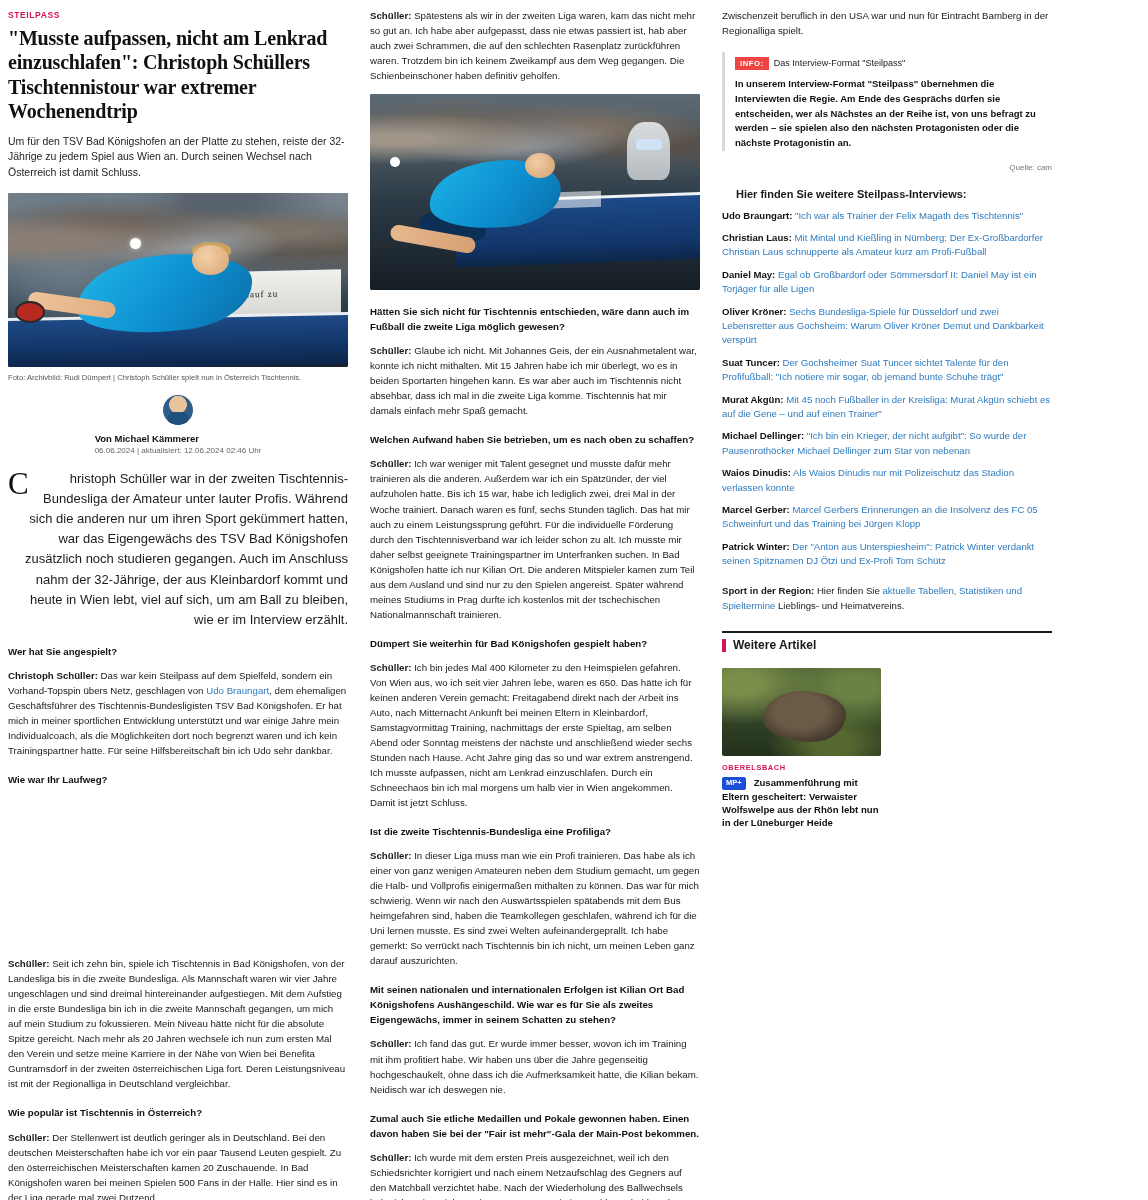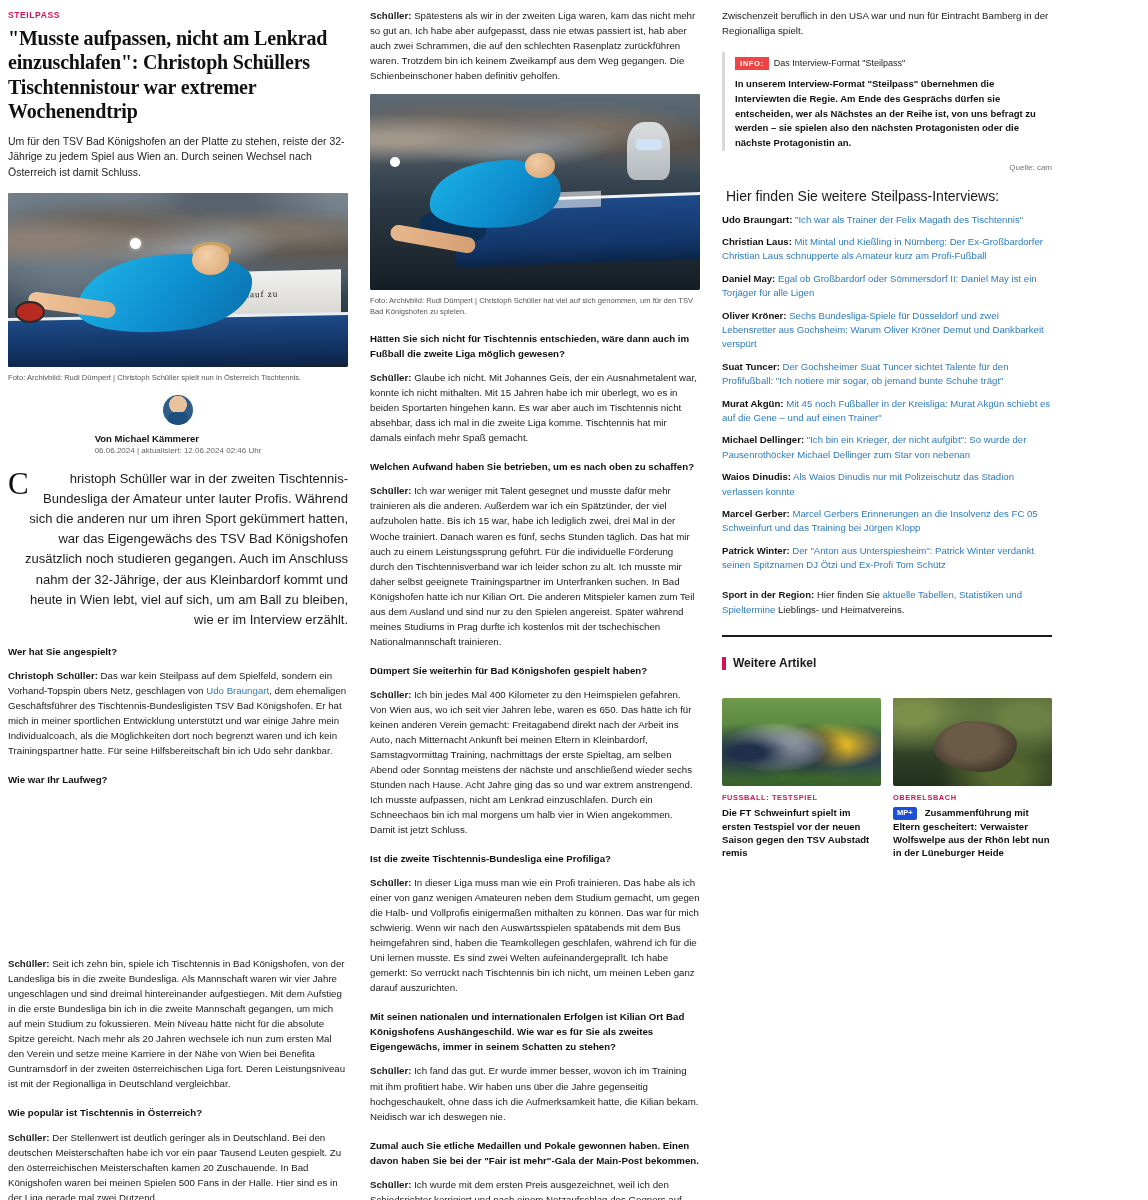--- a/index.html
+++ b/index.html
@@ -243,30 +243,30 @@
   .infobox .tag {
     display: inline-block;
     background: #ef4444; color: #fff;
     font-size: 7.6px; font-weight: bold; letter-spacing: .6px;
     padding: 2px 5px; margin-bottom: 7px;
   }
   .infobox .tagline { font-size: 9px; color: #222; display: inline-block; margin-left: 5px; }
   .infobox p { font-size: 9.5px; line-height: 1.55; margin: 0 0 8px 0; font-weight: bold; color: #111; }
   .source { font-size: 8px; color: #777; text-align: right; margin: 0 0 16px 0; }
 
-  .links-title { font-size: 14px; font-weight: normal; margin: 12px 0 9px 4px; }
+  .links-title { font-size: 11px; font-weight: bold; margin: 12px 0 9px 14px; }
   .link-item { font-size: 9.6px; line-height: 1.5; margin: 0 0 8px 0; }
   .link-item .who { font-weight: bold; color: #111; }
   .sport-region { font-size: 9.6px; line-height: 1.5; margin: 16px 0 18px 0; }
   .sport-region .lbl { font-weight: bold; }
 
   .wa-header {
     border-top: 2px solid #1a1a1a;
-    padding-top: 20px;
-    margin: 10px 0 28px 0;
+    padding-top: 6px;
+    margin: 10px 0 16px 0;
   }
   .wa-header h3 {
     margin: 0; font-size: 12px; font-weight: bold;
     border-left: 4px solid #d4145a; padding-left: 7px; line-height: 1.1;
   }
   .cards { display: flex; gap: 12px; }
   .card { width: 159px; flex: 0 0 159px; }
   .card .thumb { width: 100%; height: 88px; border-radius: 2px; overflow: hidden; position: relative; }
   .thumb-a { background: linear-gradient(180deg,#6f9a4d 0%,#4e7c38 55%,#37612a 100%); }
   .thumb-a .ppl {
@@ -364,21 +364,20 @@
       <div class="crowd"></div>
       <div class="mask-guy"></div>
       <div class="tt-table"></div>
       <div class="net"></div>
       <div class="p-shorts"></div>
       <div class="p-body"></div>
       <div class="p-head"></div>
       <div class="p-leg"></div>
       <div class="ball2"></div>
     </div>
-    <div class="caption">Foto: Archivbild: Rudi Dümpert | Christoph Schüller hat viel auf sich genommen, um für den TSV Bad Königshofen zu spielen.</div>
 
     <div class="q">Hätten Sie sich nicht für Tischtennis entschieden, wäre dann auch im Fußball die zweite Liga möglich gewesen?</div>
     <div class="a"><b>Schüller:</b><span> Glaube ich nicht. Mit Johannes Geis, der ein Ausnahmetalent war, konnte ich nicht mithalten. Mit 15 Jahren habe ich mir überlegt, wo es in beiden Sportarten hingehen kann. Es war aber auch im Tischtennis nicht absehbar, dass ich mal in die zweite Liga komme. Tischtennis hat mir damals einfach mehr Spaß gemacht.</span></div>
 
     <div class="q">Welchen Aufwand haben Sie betrieben, um es nach oben zu schaffen?</div>
     <div class="a"><b>Schüller:</b><span> Ich war weniger mit Talent gesegnet und musste dafür mehr trainieren als die anderen. Außerdem war ich ein Spätzünder, der viel aufzuholen hatte. Bis ich 15 war, habe ich lediglich zwei, drei Mal in der Woche trainiert. Danach waren es fünf, sechs Stunden täglich. Das hat mir auch zu einem Leistungssprung geführt. Für die individuelle Förderung durch den Tischtennisverband war ich leider schon zu alt. Ich musste mir daher selbst geeignete Trainingspartner im Unterfranken suchen. In Bad Königshofen hatte ich nur Kilian Ort. Die anderen Mitspieler kamen zum Teil aus dem Ausland und sind nur zu den Spielen angereist. Später während meines Studiums in Prag durfte ich kostenlos mit der tschechischen Nationalmannschaft trainieren.</span></div>
 
     <div class="q">Dümpert Sie weiterhin für Bad Königshofen gespielt haben?</div>
     <div class="a"><b>Schüller:</b><span> Ich bin jedes Mal 400 Kilometer zu den Heimspielen gefahren. Von Wien aus, wo ich seit vier Jahren lebe, waren es 650. Das hätte ich für keinen anderen Verein gemacht: Freitagabend direkt nach der Arbeit ins Auto, nach Mitternacht Ankunft bei meinen Eltern in Kleinbardorf, Samstagvormittag Training, nachmittags der erste Spieltag, am selben Abend oder Sonntag meistens der nächste und anschließend wieder sechs Stunden nach Hause. Acht Jahre ging das so und war extrem anstrengend. Ich musste aufpassen, nicht am Lenkrad einzuschlafen. Durch ein Schneechaos bin ich mal morgens um halb vier in Wien angekommen. Damit ist jetzt Schluss.</span></div>
 
@@ -418,27 +417,20 @@
     <div class="sport-region">
       <span class="lbl">Sport in der Region:</span><span> Hier finden Sie </span><span class="lnk">aktuelle Tabellen, Statistiken und Spieltermine</span><span> Lieblings- und Heimatvereins.</span>
     </div>
 
     <div class="wa-header">
       <h3>Weitere Artikel</h3>
     </div>
 
     <div class="cards">
       <div class="card">
-        <div class="thumb thumb-a">
-            <div class="ppl"></div>
-          </div>
-        <div class="ckicker">FUSSBALL: TESTSPIEL</div>
-        <div class="ctitle">Die FT Schweinfurt spielt im ersten Testspiel vor der neuen Saison gegen den TSV Aubstadt remis</div>
-      </div>
-      <div class="card">
         <div class="thumb thumb-b">
             <div class="leaves"></div>
             <div class="wolf"></div>
           </div>
         <div class="ckicker">OBERELSBACH</div>
         <div class="ctitle"><span class="plus">MP+</span><span>Zusammenführung mit Eltern gescheitert: Verwaister Wolfswelpe aus der Rhön lebt nun in der Lüneburger Heide</span></div>
       </div>
     </div>
   </div>
 

